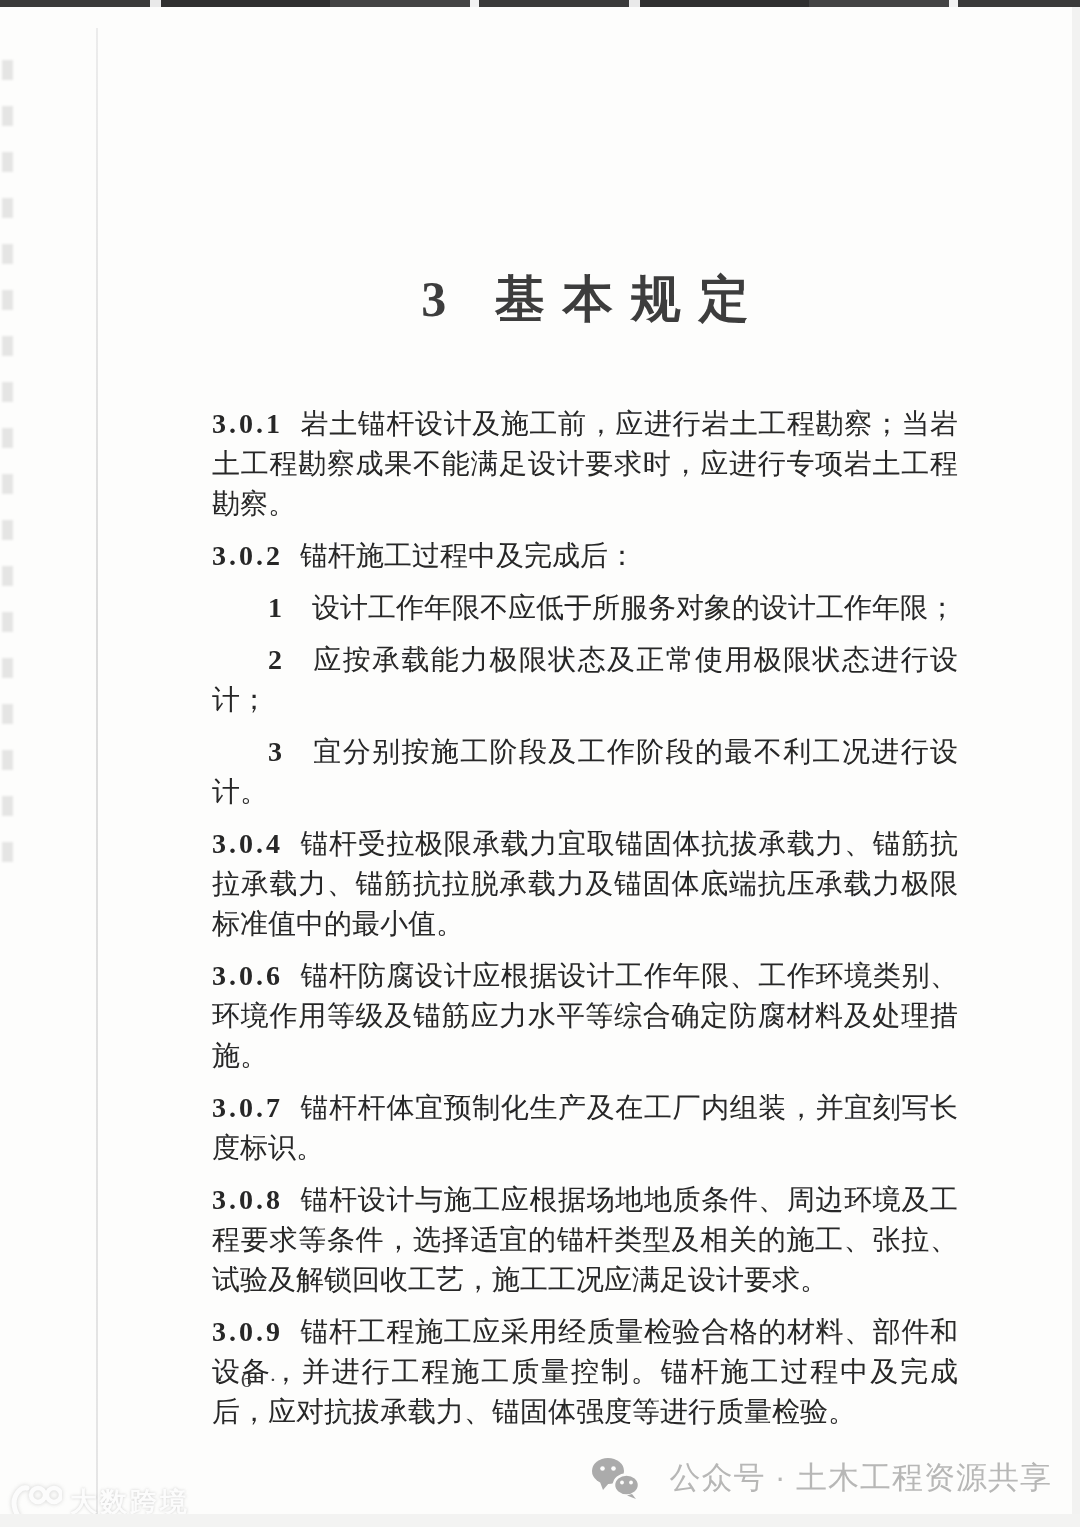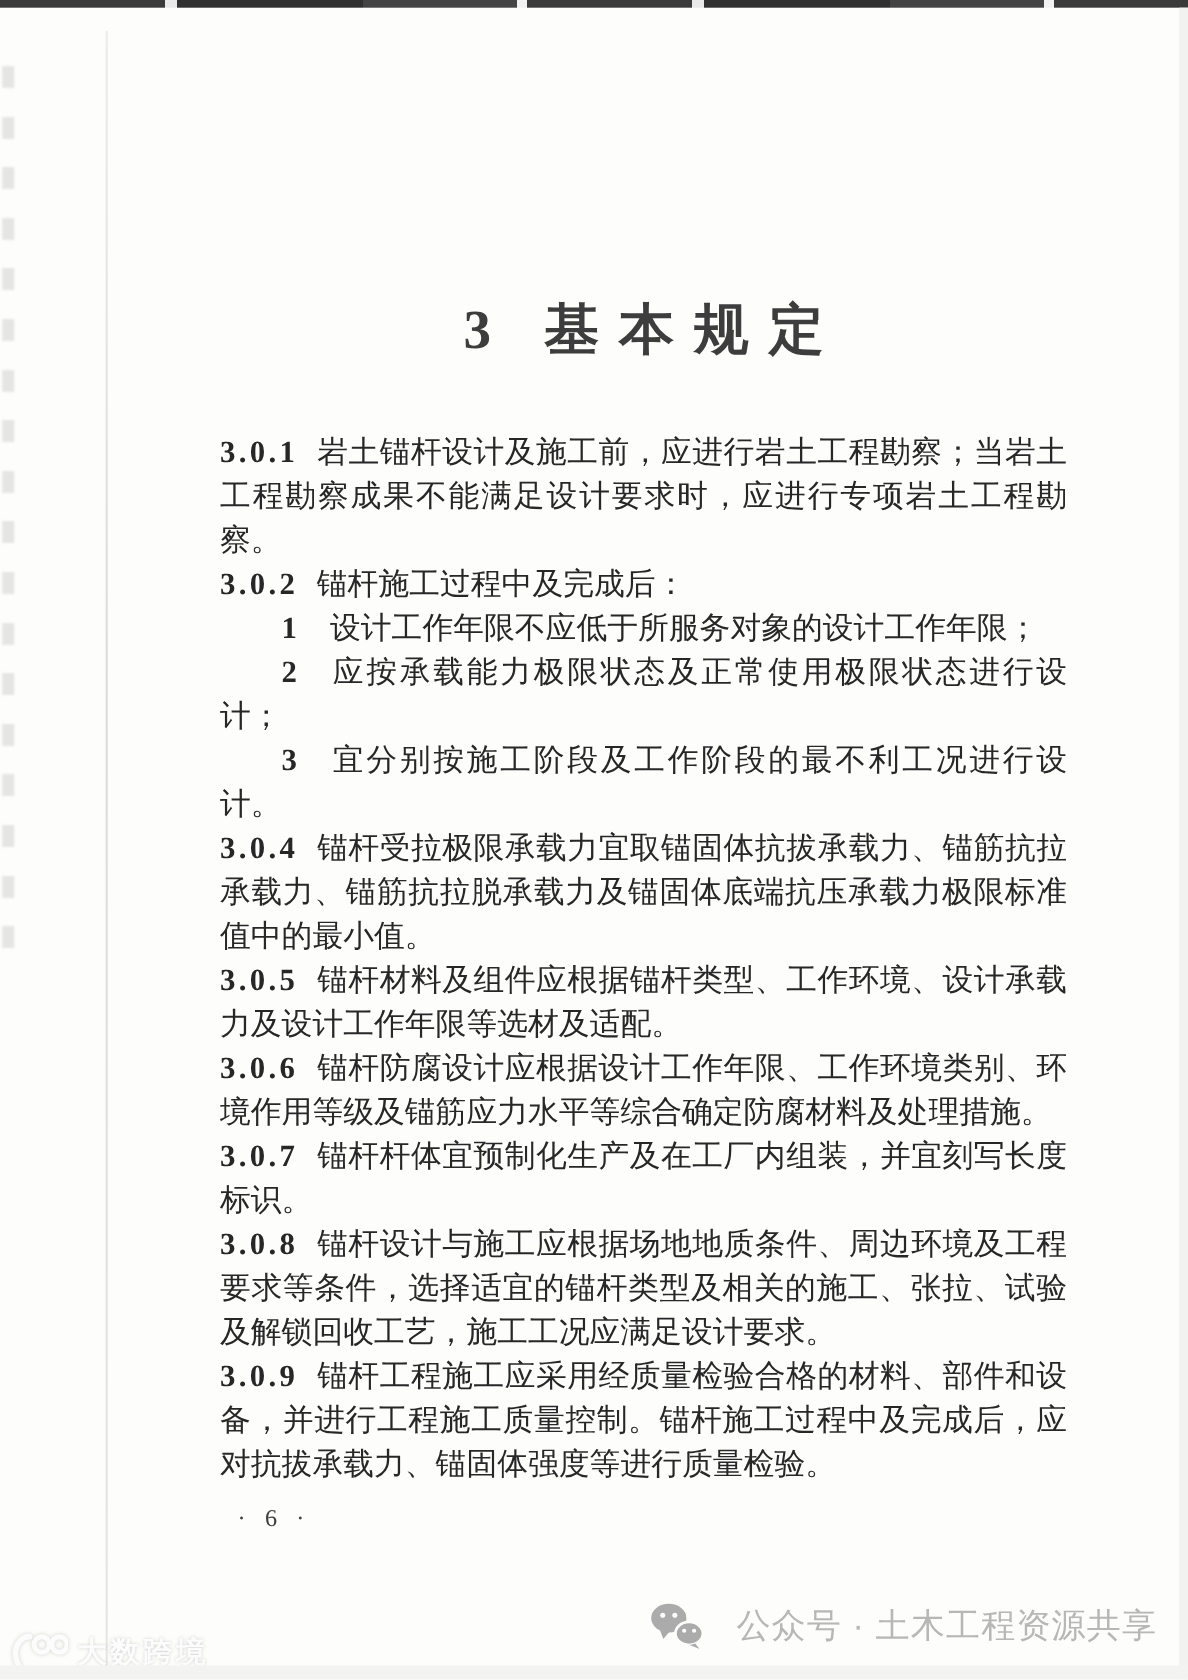--- a/index.html
+++ b/index.html
@@ -33,21 +33,21 @@
   .title{
     position:absolute;left:200px;top:266px;width:770px;margin:0;
     text-align:center;font-size:50px;font-weight:bold;color:#3d3d3d;
     letter-spacing:18px;text-indent:18px;white-space:nowrap;
   }
   .content{
     position:absolute;left:200px;top:392px;width:770px;
     font-size:28px;line-height:40px;color:#272727;
     text-align:justify;
   }
-  .content p{margin:0;}
+  .content p{margin:12px;}
   .clause-num{
     font-weight:bold;letter-spacing:3px;padding-right:17px;font-family:"Liberation Serif","DejaVu Serif",serif;
   }
   .subitem{text-indent:56px;}
   .item-num{font-weight:bold;padding-right:30px;}
   .page-num{
     position:absolute;left:216px;top:1367px;
     font-size:22px;color:#3e3e3e;letter-spacing:6px;
   }
   .footer{
@@ -80,21 +80,20 @@
 
   <h1 class="title">3 基本规定</h1>
 
   <div class="content">
       <p class="clause"><b class="clause-num">3.0.1</b><span>岩土锚杆设计及施工前，应进行岩土工程勘察；当岩土工程勘察成果不能满足设计要求时，应进行专项岩土工程勘察。</span></p>
       <p class="clause"><b class="clause-num">3.0.2</b><span>锚杆施工过程中及完成后：</span></p>
       <p class="subitem"><b class="item-num">1</b><span>设计工作年限不应低于所服务对象的设计工作年限；</span></p>
       <p class="subitem"><b class="item-num">2</b><span>应按承载能力极限状态及正常使用极限状态进行设计；</span></p>
       <p class="subitem"><b class="item-num">3</b><span>宜分别按施工阶段及工作阶段的最不利工况进行设计。</span></p>
       <p class="clause"><b class="clause-num">3.0.4</b><span>锚杆受拉极限承载力宜取锚固体抗拔承载力、锚筋抗拉承载力、锚筋抗拉脱承载力及锚固体底端抗压承载力极限标准值中的最小值。</span></p>
-      <p class="clause"><b class="clause-num">3.0.5</b><span>锚杆材料及组件应根据锚杆类型、工作环境、设计承载力及设计工作年限等选材及适配。</span></p>
       <p class="clause"><b class="clause-num">3.0.6</b><span>锚杆防腐设计应根据设计工作年限、工作环境类别、环境作用等级及锚筋应力水平等综合确定防腐材料及处理措施。</span></p>
       <p class="clause"><b class="clause-num">3.0.7</b><span>锚杆杆体宜预制化生产及在工厂内组装，并宜刻写长度标识。</span></p>
       <p class="clause"><b class="clause-num">3.0.8</b><span>锚杆设计与施工应根据场地地质条件、周边环境及工程要求等条件，选择适宜的锚杆类型及相关的施工、张拉、试验及解锁回收工艺，施工工况应满足设计要求。</span></p>
       <p class="clause"><b class="clause-num">3.0.9</b><span>锚杆工程施工应采用经质量检验合格的材料、部件和设备，并进行工程施工质量控制。锚杆施工过程中及完成后，应对抗拔承载力、锚固体强度等进行质量检验。</span></p>
     </div>
 
   <div class="page-num">· 6 ·</div>
 
   <div class="watermark">
     <svg width="54" height="36" viewBox="0 0 54 36">

